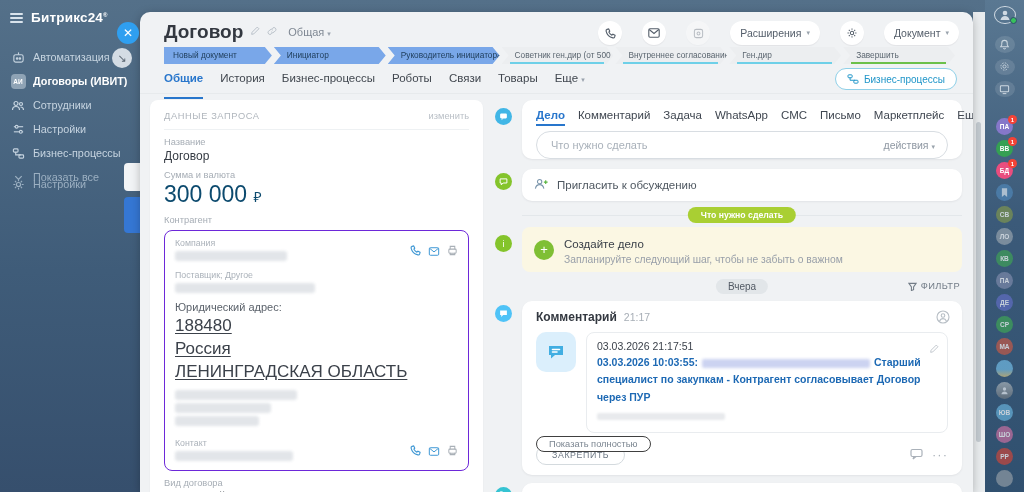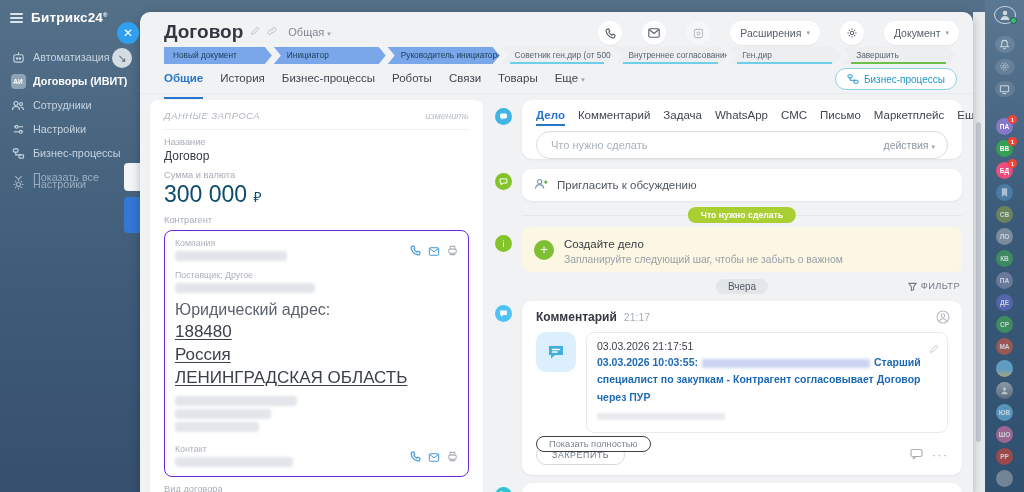--- a/index.html
+++ b/index.html
@@ -87,36 +87,36 @@
   .tabs-line{position:absolute;left:0;right:0;top:81px;height:1px;background:#e7eaec;}
   .bp-pill{position:absolute;right:16px;top:56px;height:22px;border:1px solid #8fd0e8;border-radius:12px;
     background:#fff;color:#2196c9;font-size:10px;display:flex;align-items:center;gap:5px;padding:0 11px;cursor:pointer;}
 
   
   .content{position:absolute;left:0;right:0;top:88px;bottom:0;overflow:hidden;}
 
   
   .det-card{position:absolute;left:10px;top:0;width:333px;bottom:-8px;background:#fff;
     border-radius:8px 8px 0 0;box-shadow:0 1px 2px rgba(60,70,80,.07);padding:11px 14px;}
-  .sec-head{display:flex;justify-content:space-between;align-items:center;font-style:italic;}
+  .sec-head{display:flex;justify-content:space-between;align-items:center;}
   .sec-title{font-size:9.3px;color:#b0b6bd;letter-spacing:.6px;}
   .sec-edit{font-size:9.3px;color:#b9bfc6;cursor:pointer;}
   .det-hr{height:1px;background:#eef1f3;margin:8px 0 2px;}
   .f-label{font-size:9.3px;color:#a6adb5;margin-top:7px;}
   .f-value{font-size:12px;color:#363c44;margin-top:2px;}
   .sum-val{font-size:23px;color:#0c4a6e;margin-top:1px;}
   .sum-val .rub{font-size:14px;}
   .contractor{border:1px solid #6d28d9;border-radius:8px;margin-top:5px;padding:7px 10px 9px;}
   .c-label{font-size:8.8px;color:#abb2ba;}
   .blurbar{height:10px;border-radius:3px;background:#e2e5e9;filter:blur(1.6px);margin-top:3px;}
   .c-row{display:flex;justify-content:space-between;align-items:flex-start;}
   .c-icons{display:flex;gap:7px;align-items:center;margin-top:4px;}
   .c-icons .blue{color:#3e97d4;cursor:pointer;}
   .c-icons .gray{color:#a9b0b7;cursor:pointer;}
-  .addr-label{font-size:16px;color:#5b626b;margin-top:8px;}
+  .addr-label{font-size:11px;color:#5b626b;margin-top:8px;}
   .addr-line{font-size:17px;color:#3b414a;text-decoration:underline;text-underline-offset:2px;margin-top:3px;width:max-content;}
 
   
   .tl-col{position:absolute;left:382px;top:0;width:440px;}
   .card{background:#fff;border-radius:10px;box-shadow:0 1px 2px rgba(60,70,80,.08);position:relative;}
   .stream-ico{position:absolute;left:-27px;top:5px;width:17px;height:17px;border-radius:50%;
     display:flex;align-items:center;justify-content:center;color:#fff;font-size:9px;}
   .tl-tabs{display:flex;gap:13px;font-size:11.5px;color:#3f4650;padding:9px 14px 0;}
   .tl-tab{cursor:pointer;position:relative;white-space:nowrap;}
   .tl-tab.active{color:#2876cc;font-weight:bold;}

